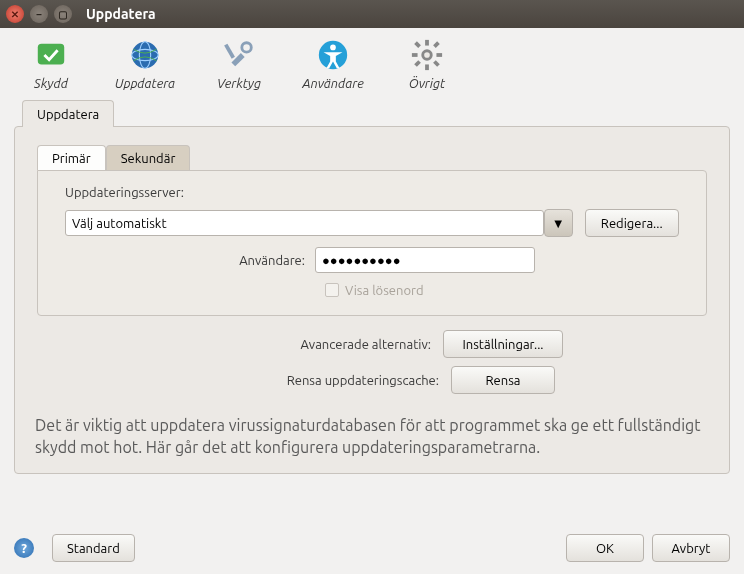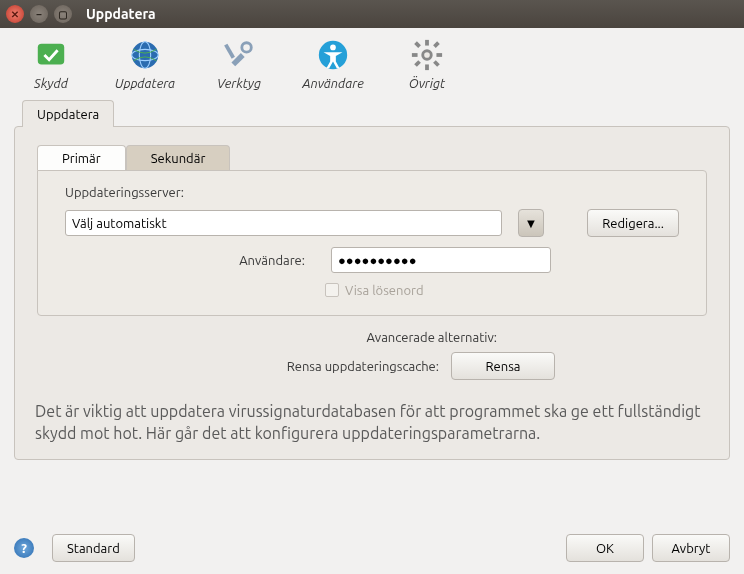--- a/index.html
+++ b/index.html
@@ -19,26 +19,26 @@
 .content { padding: 4px 14px 0 14px; }
 
 .tabset { border:1px solid #c8c3bd; border-radius:4px; background:#ece9e5; position:relative; }
 .tab-row { display:flex; padding-left:8px; margin-top:-1px; }
 .tab { padding:6px 14px; border:1px solid #c8c3bd; border-bottom:none; background:#ece9e5; border-radius:4px 4px 0 0; margin-right:-1px; position:relative; top:1px; }
 .tab.active { background:#ece9e5; z-index:2; }
 .tab-body { padding:18px 20px 14px; }
 
 .inner-tabset { margin: 0 2px 10px; }
 .inner-tab-row { display:flex; }
-.inner-tab { padding:5px 24px; border:1px solid #c8c3bd; border-bottom:none; border-radius:4px 4px 0 0; background:#d7cfc1; }
+.inner-tab { padding:5px 14px; border:1px solid #c8c3bd; border-bottom:none; border-radius:4px 4px 0 0; background:#d7cfc1; }
 .inner-tab.active { background:#fdfdfc; }
 .inner-panel { border:1px solid #c8c3bd; border-radius:0 4px 4px 4px; background:#eeebe6; padding:14px 27px 18px; }
 
 .label { color:#3a3a3a; }
-.row { display:flex; align-items:center; margin-top:10px;gap:16px; }
+.row { display:flex; align-items:center; margin-top:10px; }
 .right-label { width:250px; text-align:right; padding-right:10px; }
 
 input[type=text], input[type=password] { height:26px; border:1px solid #b8b3ad; border-radius:3px; padding:2px 6px; background:#fff; font-size:13px; }
 .server-input { width:490px; }
 .cred-input { width:220px; }
 
 .btn { height:28px; padding:0 14px; border:1px solid #b8b3ad; border-radius:4px; background:linear-gradient(#fafaf8,#e4e1dc); cursor:pointer; font-size:13px; }
 .dd-btn { width:30px; padding:0; background:linear-gradient(#e6e2db,#cbc5ba); font-size:10px; }
 
 .chk { display:flex; align-items:center; gap:6px; color:#a8a29a; margin-top:10px; margin-left:260px; }
@@ -142,20 +142,21 @@
           </div>
           <div class="chk">
             <div class="chk-box"></div>
             <span>Visa lösenord</span>
           </div>
         </div>
       </div>
 
       <div class="adv-row">
         <div class="label adv-label">Avancerade alternativ:</div>
+        <button class="btn" style="width:120px"><span>Inställningar...</span></button>
       </div>
       <div class="adv-row" style="margin-top:8px">
         <div class="label adv-label">Rensa uppdateringscache:</div>
         <button class="btn" style="width:104px"><span>Rensa</span></button>
       </div>
 
     </div>
     <div class="footer-text">Det är viktig att uppdatera virussignaturdatabasen för att programmet ska ge ett fullständigt skydd mot hot. Här går det att konfigurera uppdateringsparametrarna.</div>
   </div>
 </div>

